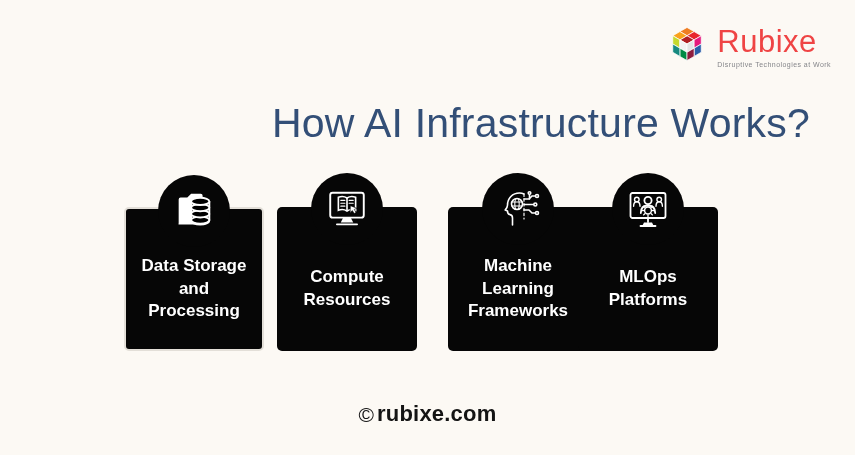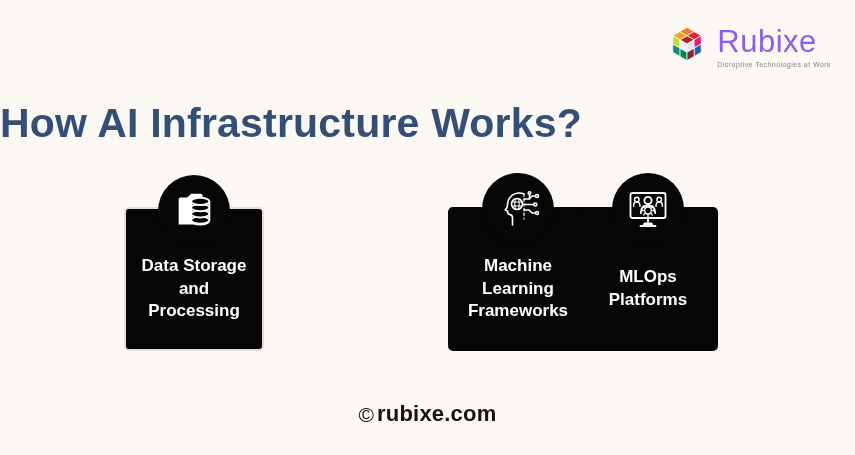--- a/index.html
+++ b/index.html
@@ -4,26 +4,26 @@
 <style>
   * { margin:0; padding:0; box-sizing:border-box; }
   html,body { width:855px; height:455px; }
   body { font-family:"Liberation Sans", sans-serif; }
   .page { position:relative; width:855px; height:455px; background:#fcf9f4; overflow:hidden; }
 
   
   .logo { position:absolute; top:20px; right:24px; display:flex; align-items:flex-start; gap:7px; }
   .logo-cube { display:block; }
   .logo-textblock { display:flex; flex-direction:column; padding-top:6px; }
-  .logo-name { font-size:31px; font-weight:500; color:#8b5cf6; letter-spacing:0.5px; line-height:1; }
+  .logo-name { font-size:31px; font-weight:500; color:#ef4444; letter-spacing:0.5px; line-height:1; }
   .logo-tagline { font-size:7px; font-weight:500; color:#85868a; letter-spacing:0.45px; margin-top:4px; white-space:nowrap; }
 
   
-  .title { position:absolute; top:100px; left:0; width:810px; text-align:left;
-           font-size:41px; font-weight:700; color:#334f77; letter-spacing:0.2px; }
+  .title { position:absolute; top:100px; left:0; width:810px; text-align:right;
+           font-size:41px; font-weight:400; color:#334f77; letter-spacing:0.2px; }
 
   
   .card { position:absolute; top:207px; width:140px; height:144px; background:#060606;
           border-radius:5px; display:flex; align-items:center; justify-content:center; }
   .card-1 { left:124px; border:2px solid #e3dfd8; }
   .card-2 { left:277px; }
   .card-3 { left:448px; }
   .card-4 { left:578px;align-items:center; }
   .badge { position:absolute; top:-34px; left:50%; transform:translateX(-50%);
            width:72px; height:72px; border-radius:50%; background:#060606;
@@ -80,20 +80,41 @@
         <ellipse cx="30.5" cy="27" rx="9.5" ry="3.8" fill="#000000" stroke="#ffffff" stroke-width="2"></ellipse>
         <ellipse cx="30.5" cy="20.5" rx="9.5" ry="3.8" fill="#000000" stroke="#ffffff" stroke-width="2"></ellipse>
         <ellipse cx="30.5" cy="14" rx="9.5" ry="3.8" fill="#000000" stroke="#ffffff" stroke-width="2"></ellipse>
       </svg>
     </div>
     <div class="card-label">Data Storage
 and
 Processing</div>
   </div>
 
+  <div class="card card-2">
+    <div class="badge">
+      <svg width="46" height="46" viewBox="0 0 48 48">
+        <rect x="6.5" y="7" width="35" height="26" rx="2.5" fill="none" stroke="#ffffff" stroke-width="2"></rect>
+        <path d="M20 33 L17.5 38 H30.5 L28 33 Z" fill="#ffffff"></path>
+        <path d="M13.5 40 H34.5" stroke="#ffffff" stroke-width="2" stroke-linecap="round"></path>
+        <path d="M24 12.5 C21.5 10.8 17.8 10.6 15 11.8 V25.4 C17.8 24.2 21.5 24.4 24 26.2 C26.5 24.4 30.2 24.2 33 25.4 V11.8 C30.2 10.6 26.5 10.8 24 12.5 Z" fill="none" stroke="#ffffff" stroke-width="1.7"></path>
+        <path d="M24 12.5 V26.2" stroke="#ffffff" stroke-width="1.7"></path>
+        <g stroke="#ffffff" stroke-width="1.1" stroke-linecap="round">
+          <path d="M17.5 15 h4.3"></path>
+            <path d="M17.5 18 h4.3"></path>
+            <path d="M17.5 21 h4.3"></path>
+          <path d="M26.2 15 h4.3"></path>
+            <path d="M26.2 18 h4.3"></path>
+        </g>
+        <path d="M27.5 20.5 L34.5 23.3 L31.5 24.4 L33.5 27.5 L31.5 28.7 L29.5 25.6 L27.3 27.8 Z" fill="#ffffff" stroke="#000000" stroke-width="0.6"></path>
+      </svg>
+    </div>
+    <div class="card-label">Compute
+Resources</div>
+  </div>
 
   <div class="card card-3">
     <div class="badge">
       <svg width="48" height="48" viewBox="0 0 48 48">
         <g fill="none" stroke="#ffffff" stroke-width="1.6" stroke-linecap="round" stroke-linejoin="round">
           <path d="M30 9 C28.5 8.3 27 8 25.5 8 C18.5 8 13.5 13.2 13.5 20.2 C13.5 22 12.7 23 11.2 25 L13.5 25.9 C13.5 27.9 13.9 29.2 16 29.6 C17.4 29.9 18.5 31 18.5 32.9 V40"></path>
           <path d="M30 9 V34" stroke-dasharray="2.4 2.4" stroke-width="1.2"></path>
           <circle cx="23" cy="19" r="5.5"></circle>
           <ellipse cx="23" cy="19" rx="2.2" ry="5.5" stroke-width="1.1"></ellipse>
           <path d="M17.8 17 h10.4 M17.8 21 h10.4" stroke-width="1.1"></path>

